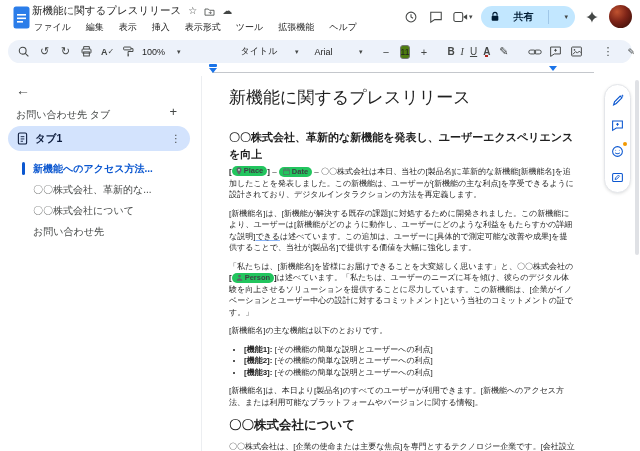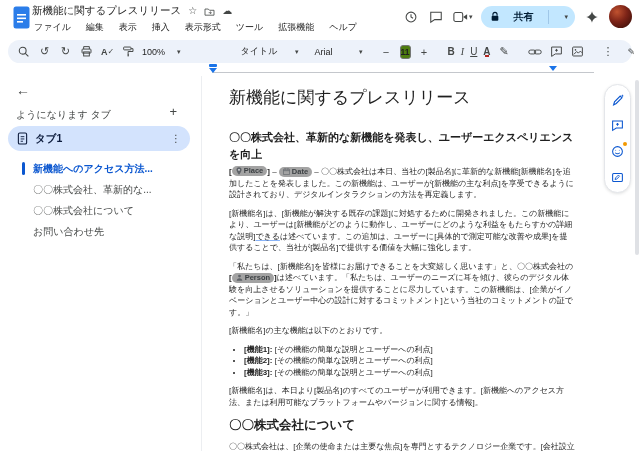--- a/index.html
+++ b/index.html
@@ -25,21 +25,21 @@
     background:radial-gradient(circle at 35% 30%, #c0522f 0%, #7c2317 45%, #2e0b06 100%); }
 
   
   .toolbar { position:absolute; left:8px; top:40px; width:624px; height:23px; background:#edf2fa;
     border-radius:12px; display:flex; align-items:center; padding:0 8px; gap:6px; }
   .tb-ic { display:flex; align-items:center; justify-content:center; min-width:15px; height:17px;
     color:#444746; font-size:11px; }
   .tb-divider { width:1px; height:13px; background:#c7c7c7; margin:0 2px; }
   .tb-text { font-size:9px; color:#1f1f1f; display:flex; align-items:center; gap:12px; white-space:nowrap; }
   .size-box { width:15px; height:14px; border:1px solid #747775; border-radius:3px; background:#4d7c0f;
-    font-size:8.5px; display:flex; align-items:center; justify-content:center; color:#1f1f1f;font-weight:bold; }
+    font-size:8.5px; display:flex; align-items:center; justify-content:center; color:#1f1f1f; }
   .fmt { font-size:10px; color:#444746; width:13px; text-align:center; }
   .fmt.b { font-weight:700; }
   .fmt.i { font-style:italic; font-family:"Liberation Serif",serif; }
   .fmt.u { text-decoration:underline; }
   .fmt.a { position:relative; font-weight:600; }
   .fmt.a::after { content:""; position:absolute; left:2px; right:2px; bottom:0; height:2px; background:#b3261e; }
   .tb-spacer { flex:1; }
 
   
   .ruler-line { position:absolute; left:212px; top:72px; width:382px; height:1px; background:#c4c7cc; }
@@ -63,21 +63,21 @@
   .o-item.active { color:#0b57d0; font-weight:600; }
   .o-item.active::before { content:""; position:absolute; left:22px; top:4px; width:3px; height:13px;
     border-radius:2px; background:#0b57d0; }
 
   
   .page { position:absolute; left:229px; top:86px; width:346px; }
   .h1 { font-size:17px; line-height:24px; font-weight:500; color:#1f1f1f; }
   .subtitle { margin-top:19px; font-size:11px; line-height:17px; font-weight:700; color:#1f1f1f; }
   .para { margin-top:7px; font-size:8px; line-height:11.5px; color:#1f1f1f; }
   .para:first-of-type { margin-top:3px; }
-  .chip { display:inline-flex; align-items:center; gap:2px; background:#a3a3a3; border-radius:8px;
+  .chip { display:inline-flex; align-items:center; gap:2px; background:#22c55e; border-radius:8px;
     padding:0 4px; height:10px; font-size:7.5px; font-weight:700; color:#3c4043; vertical-align:-1px; }
   .chip svg { flex:0 0 auto; }
   .gram { text-decoration:underline; text-decoration-color:#8ab4f8; }
   ul.feats { margin-top:7px; padding-left:15px; }
   ul.feats li { font-size:8px; line-height:11.5px; color:#1f1f1f; }
   .h2 { margin-top:9px; font-size:12.5px; line-height:17px; font-weight:700; color:#1f1f1f; }
 
   
   .rail { position:absolute; right:9px; top:84px; width:27px; background:#fff; border:1px solid #e4e6ea;
     border-radius:14px; box-shadow:0 1px 3px rgba(60,64,67,.15); display:flex; flex-direction:column;
@@ -244,21 +244,21 @@
   </span>
 </div>
 
 <div class="ruler-line"></div>
 <div class="ind-bar" style="left:209px; top:64px;"></div>
 <div class="ind" style="left:209px; top:68px;"></div>
 <div class="ind" style="left:549px; top:66px;"></div>
 
 <aside class="sidebar">
   <span class="back-arrow">←</span>
-  <div class="sb-head">ようになります タブ</div>
+  <div class="sb-head">お問い合わせ先 タブ</div>
   <span class="sb-plus">+</span>
   <div class="tab-pill">
     <span style="display:flex;">
       <svg width="11" height="13" viewBox="0 0 12 14" fill="none" stroke="#0d1c3d" stroke-width="1.2">
         <rect x="1.5" y="1" width="9" height="12" rx="1.5"></rect>
           <path d="M4 5h4M4 7.5h4M4 10h2.5" stroke-width="1"></path>
       </svg>
     </span>
     <span class="lbl">タブ1</span>
     <span class="tab-kebab">⋮</span>

